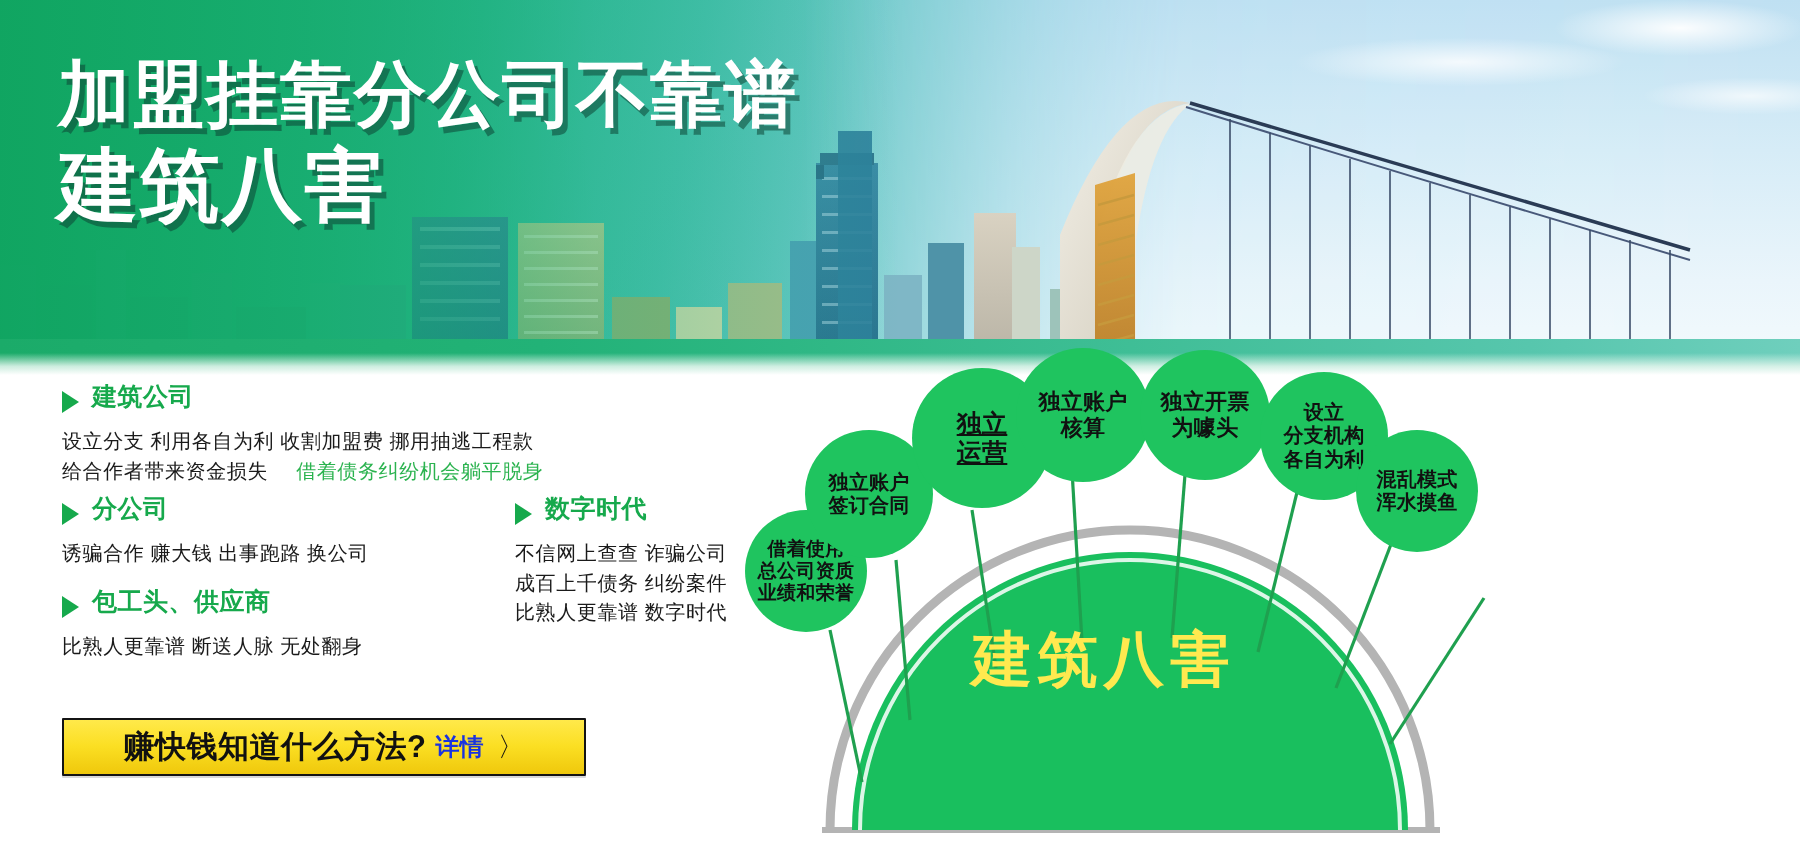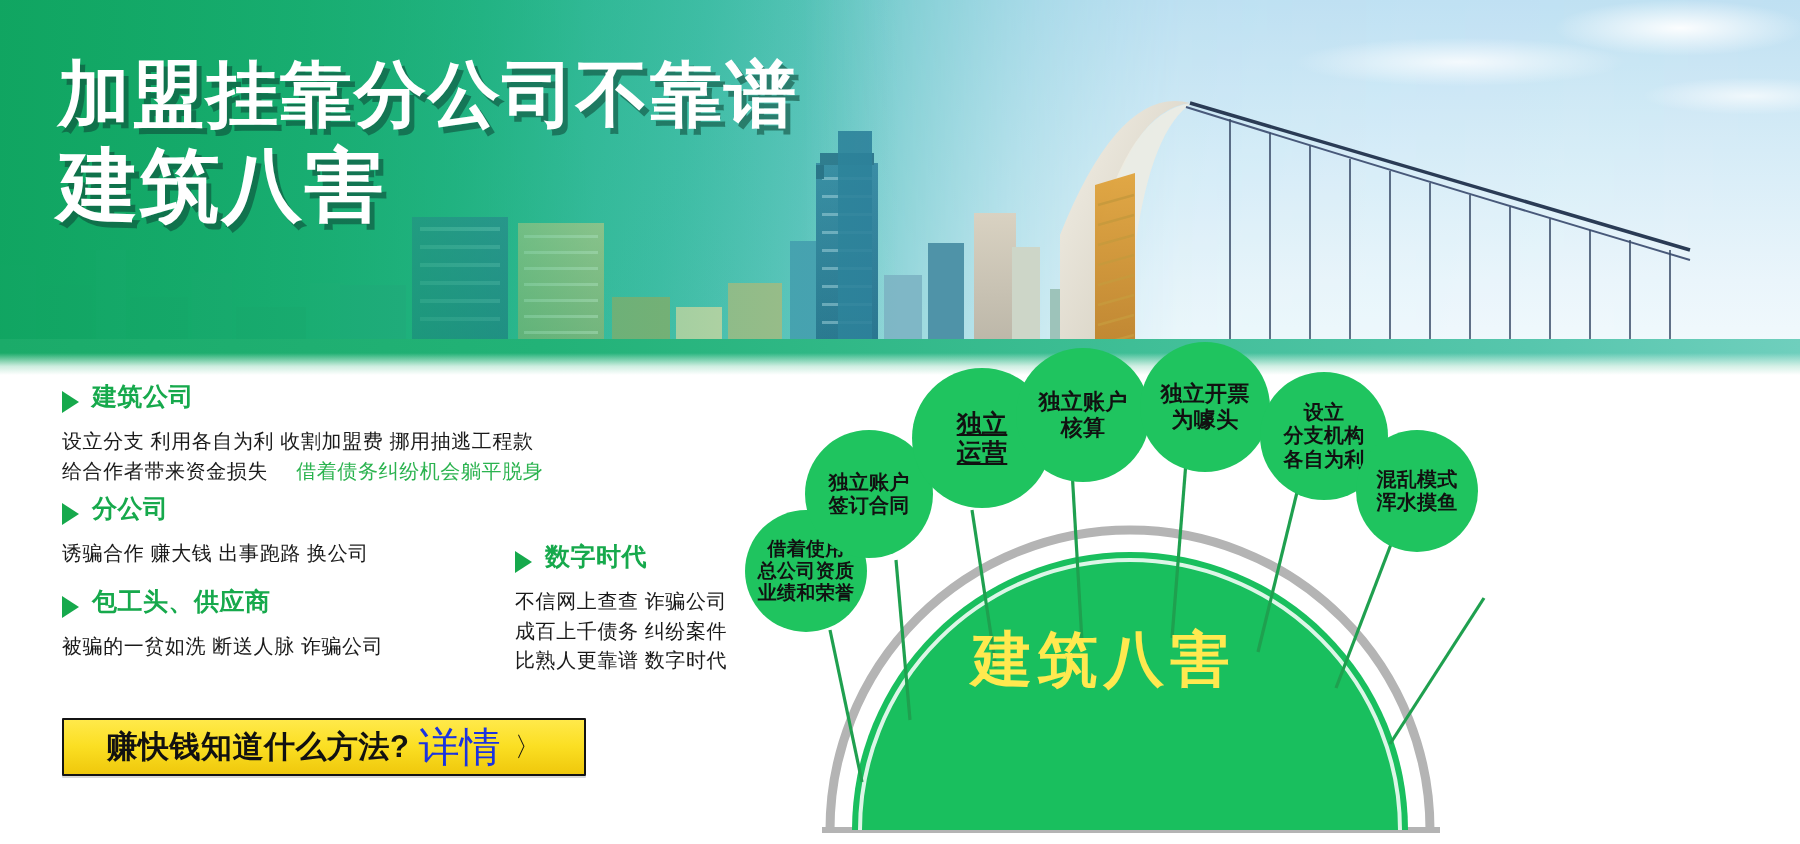--- a/index.html
+++ b/index.html
@@ -77,21 +77,21 @@
 
   .cta {
     position: absolute; left: 62px; top: 338px;
     width: 524px; height: 58px; border-radius: 1px;
     background: linear-gradient(180deg, #ffe94a 0%, #fbdf23 48%, #efc80c 100%);
     border: 2.5px solid #141414;
     display: flex; align-items: center; justify-content: center;
     box-shadow: 0 2px 0 rgba(0,0,0,.15);
   }
   .cta-txt { font-size: 31px; font-weight: bold; color: #111; letter-spacing: .5px; white-space: nowrap; }
-  .cta-more { font-size: 41px; font-weight: normal; color: #1a33e0; margin-left: 9px; }
+  .cta-more { font-size: 24px; font-weight: bold; color: #1a33e0; margin-left: 9px; }
   .cta-arrow { font-size: 27px; color: #111; margin-left: 14px; font-weight: 500; }
 
   
   .diagram { position: absolute; left: 800px; top: 330px; width: 1000px; height: 514px; }
   .diagram svg { position: absolute; left: 0; top: 0; }
 
   .bub {
     position: absolute; border-radius: 50%;
     background: #1fc45f;
     display: flex; align-items: center; justify-content: center; text-align: center;
@@ -269,25 +269,25 @@
         <div>诱骗合作 赚大钱     出事跑路 换公司</div>
       </div>
     </div>
 
     <div class="sec" style="left:62px; top:205px; width:480px;">
       <div class="sec-head">
         <span class="tri"></span>
         <span class="sec-title">包工头、供应商</span>
       </div>
       <div class="sec-body">
-        <div>被骗的一贫如洗  断送人脉  诈骗公司</div>
-      </div>
-    </div>
-
-    <div class="sec" style="left:515px; top:112px; width:300px;margin-top:48px;">
+        <div>比熟人更靠谱  断送人脉  无处翻身</div>
+      </div>
+    </div>
+
+    <div class="sec" style="left:515px; top:112px; width:300px;">
       <div class="sec-head">
         <span class="tri"></span>
         <span class="sec-title">数字时代</span>
       </div>
       <div class="sec-body">
         <div>不信网上查查 诈骗公司</div>
         <div>成百上千债务 纠纷案件</div>
         <div>比熟人更靠谱 数字时代</div>
       </div>
     </div>
@@ -344,21 +344,21 @@
       </span>
     </div>
 
     <div class="bub" style="left:216px; top:18px; width:134px; height:134px; font-size:22px;">
       <span>
         <span>独立账户</span><br>
         <span>核算</span>
       </span>
     </div>
 
-    <div class="bub" style="left:340px; top:12px; width:130px; height:130px; font-size:22px;">
+    <div class="bub" style="left:340px; top:20px; width:130px; height:130px; font-size:22px;">
       <span>
         <span>独立开票</span><br>
         <span>为噱头</span>
       </span>
     </div>
 
     <div class="bub" style="left:460px; top:42px; width:128px; height:128px; font-size:20px;">
       <span>
         <span>设立</span><br>
         <span>分支机构</span><br>

